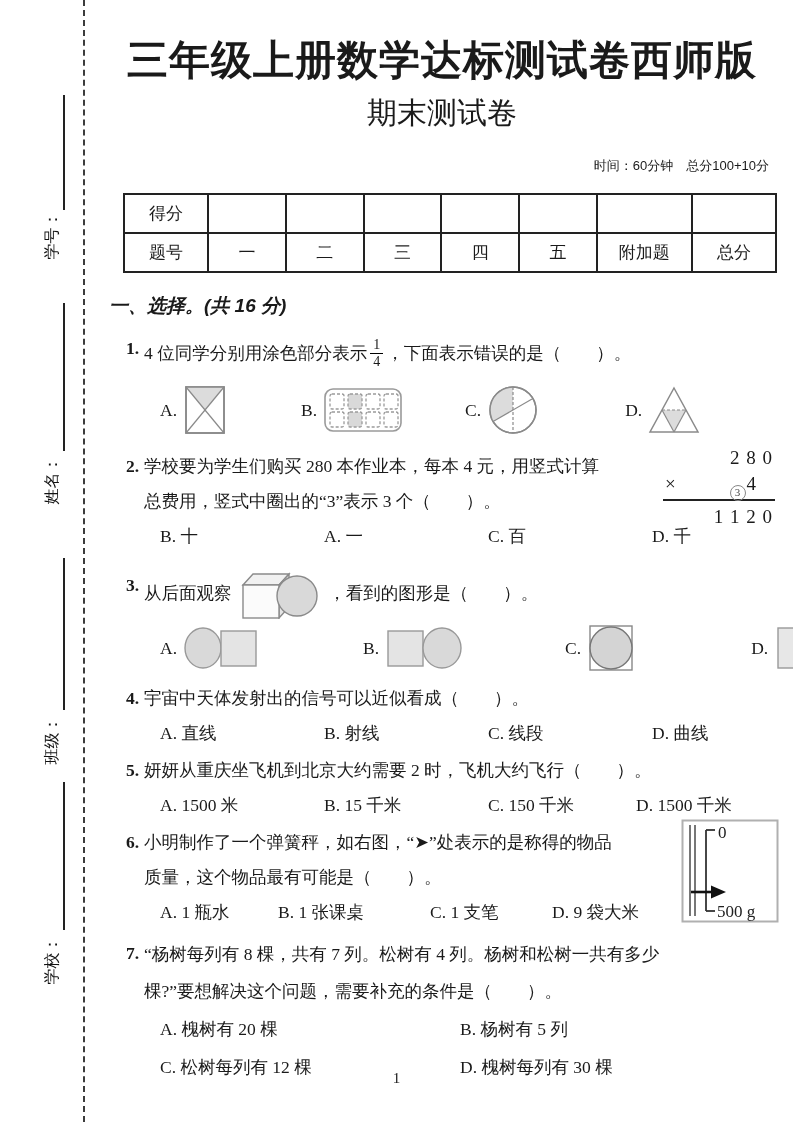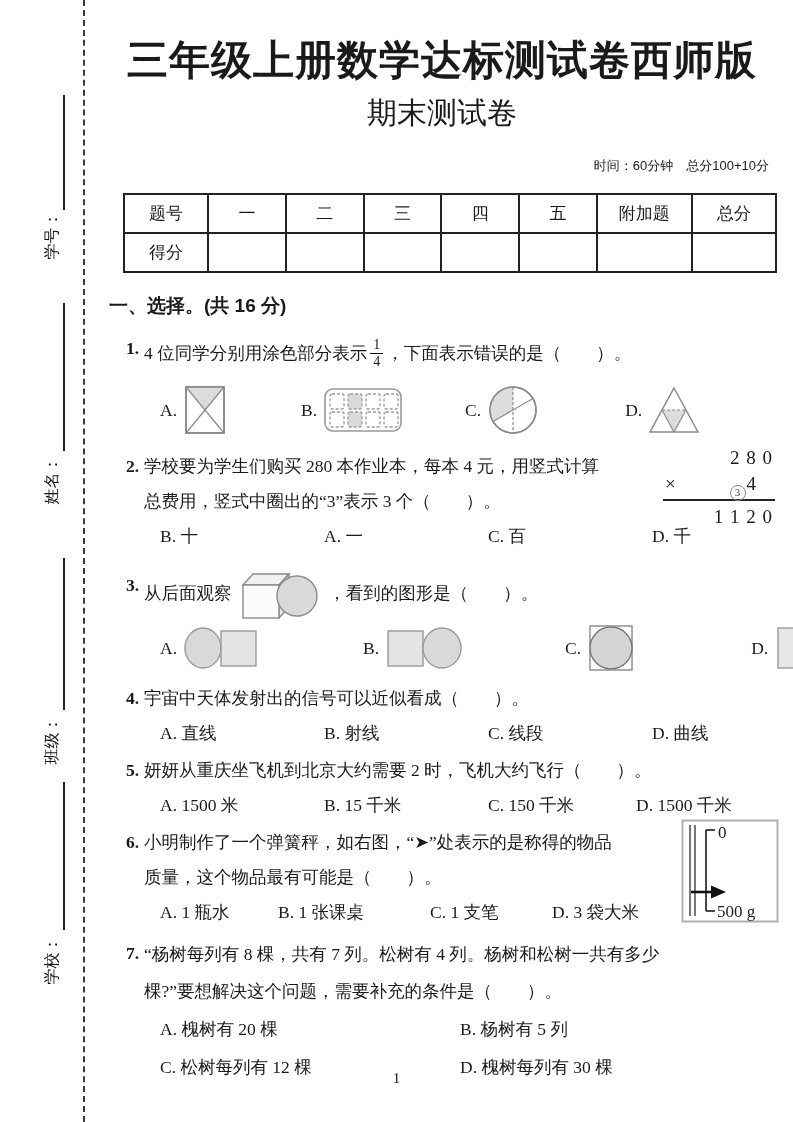--- a/index.html
+++ b/index.html
@@ -20,21 +20,21 @@
         font-weight:400;font-size:30px;line-height:1.2;}
   .meta{margin-top:26px;text-align:right;padding-right:8px;font-size:13px;
         font-family:"Liberation Sans","DejaVu Sans",sans-serif;}
 
   
   table.score{border-collapse:collapse;margin:18px 0 0 16px;table-layout:fixed;}
   table.score td{border:2px solid #222;height:37px;text-align:center;font-size:17px;padding:0 4px;}
   td.c0{width:80px;} td.cn{width:73px;} td.c6{width:92px;} td.c7{width:80px;}
 
   .section-heading{margin:20px 0 0 2px;font-family:"Liberation Sans","DejaVu Sans",sans-serif;
-        font-weight:800;font-size:19px;}
+        font-weight:800;font-size:19px;font-style:italic;}
 
   
   .questions{font-size:17.5px;line-height:35px;}
   .question{display:flex;align-items:flex-start;}
   .qnum{flex:none;width:32px;text-align:right;padding-right:5px;font-weight:bold;}
   .qbody{flex:1;position:relative;min-width:0;}
   .qline{white-space:nowrap;}
 
   .frac{display:inline-flex;flex-direction:column;vertical-align:middle;text-align:center;
         font-size:14px;line-height:1.15;margin:0 3px;transform:translateY(-2px);}
@@ -84,38 +84,38 @@
 
   <div class="main">
 
     <h1 class="title">三年级上册数学达标测试卷西师版</h1>
     <h2 class="subtitle">期末测试卷</h2>
     <div class="meta">时间：60分钟　总分100+10分</div>
 
     <table class="score">
       <tbody>
           <tr>
+        <td>得分</td>
+        <td></td>
+        <td></td>
+        <td></td>
+        <td></td>
+        <td></td>
+        <td></td>
+        <td></td>
+      </tr>
+      <tr>
         <td class="c0">题号</td>
         <td class="cn">一</td>
         <td class="cn">二</td>
         <td class="cn">三</td>
         <td class="cn">四</td>
         <td class="cn">五</td>
         <td class="c6">附加题</td>
         <td class="c7">总分</td>
-      </tr>
-      <tr>
-        <td>得分</td>
-        <td></td>
-        <td></td>
-        <td></td>
-        <td></td>
-        <td></td>
-        <td></td>
-        <td></td>
       </tr>
     </tbody>
       </table>
 
     <div class="section-heading">一、选择。(共 16 分)</div>
 
     <div class="questions">
 
       <div class="question" style="margin-top:12px;">
         <span class="qnum">1.</span>
@@ -287,21 +287,21 @@
               <text x="37" y="19" font-size="17" fill="#222222" font-family="Liberation Serif, DejaVu Serif, serif">0</text>
               <text x="36" y="98" font-size="17" fill="#222222" font-family="Liberation Serif, DejaVu Serif, serif">500 g</text>
             </svg>
           </div>
           <div class="qline q6-text">小明制作了一个弹簧秤，如右图，“➤”处表示的是称得的物品</div>
           <div class="qline q6-text">质量，这个物品最有可能是（　　）。</div>
           <div class="opt-row">
             <span class="opt" style="margin-left:16px;width:118px;">A. 1 瓶水</span>
             <span class="opt" style="width:152px;">B. 1 张课桌</span>
             <span class="opt" style="width:122px;">C. 1 支笔</span>
-            <span class="opt">D. 3 袋大米</span>
+            <span class="opt">D. 9 袋大米</span>
           </div>
         </div>
       </div>
 
       <div class="question" style="margin-top:6px;">
         <span class="qnum">7.</span>
         <div class="qbody" style="line-height:37px;">
           <div class="qline">“杨树每列有 8 棵，共有 7 列。松树有 4 列。杨树和松树一共有多少</div>
           <div class="qline">棵?”要想解决这个问题，需要补充的条件是（　　）。</div>
           <div class="q7-grid">

